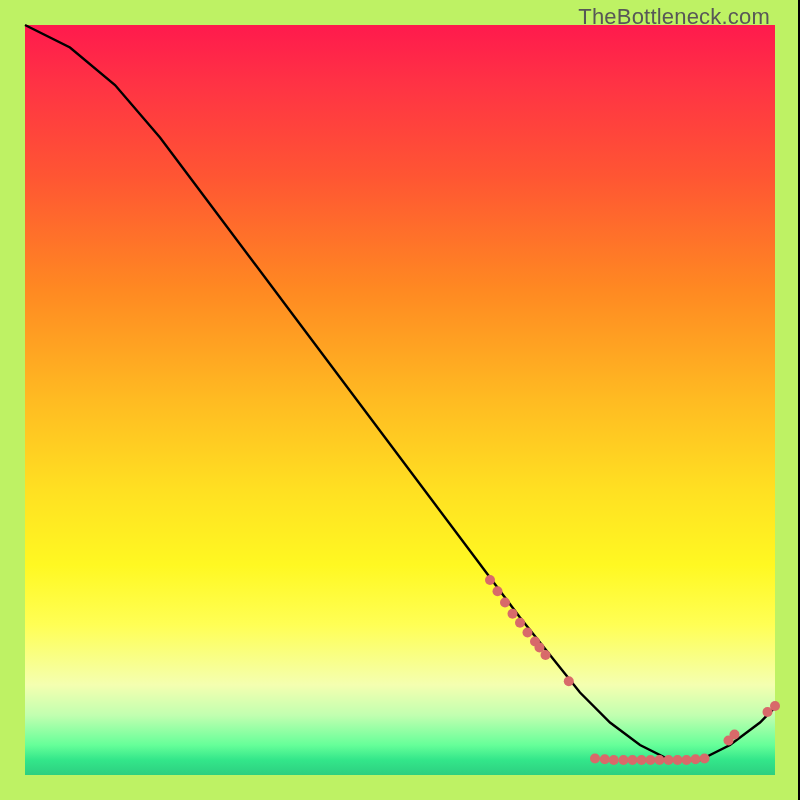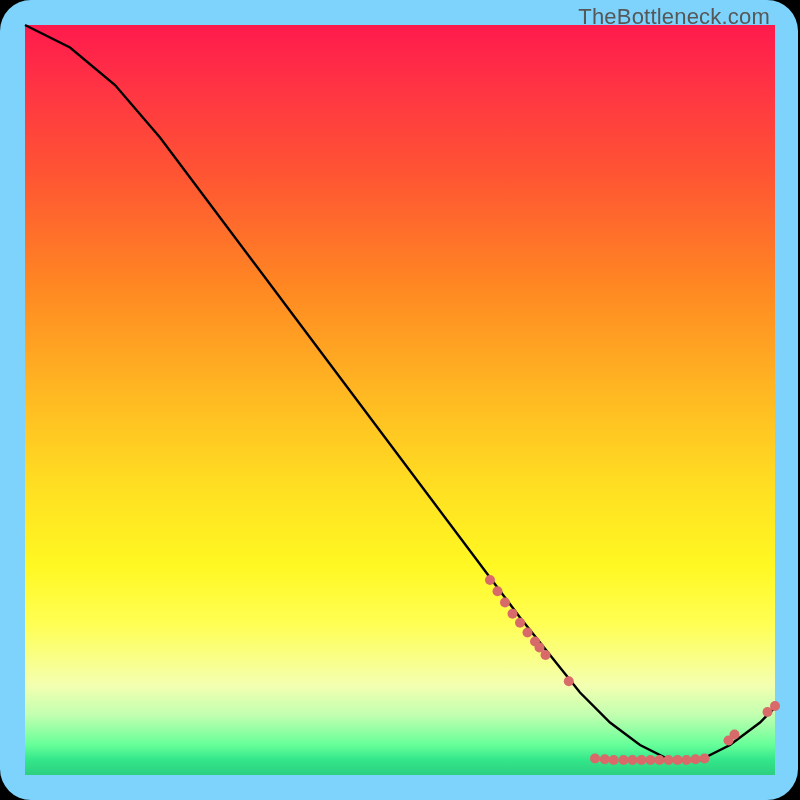--- a/index.html
+++ b/index.html
@@ -8,22 +8,21 @@
     width: 800px;
     height: 800px;
     background: #000;
     overflow: hidden;
     font-family: Arial, Helvetica, sans-serif;
   }
   .frame {
     position: relative;
     width: 798px;
     height: 800px;
-    background: #7dd3fc;
-    border-radius: 31px;
+    background: #bef264;
   }
   .plot-area {
     position: absolute;
     left: 25px;
     top: 25px;
     width: 750px;
     height: 750px;
     
     background: linear-gradient(
       to bottom,

